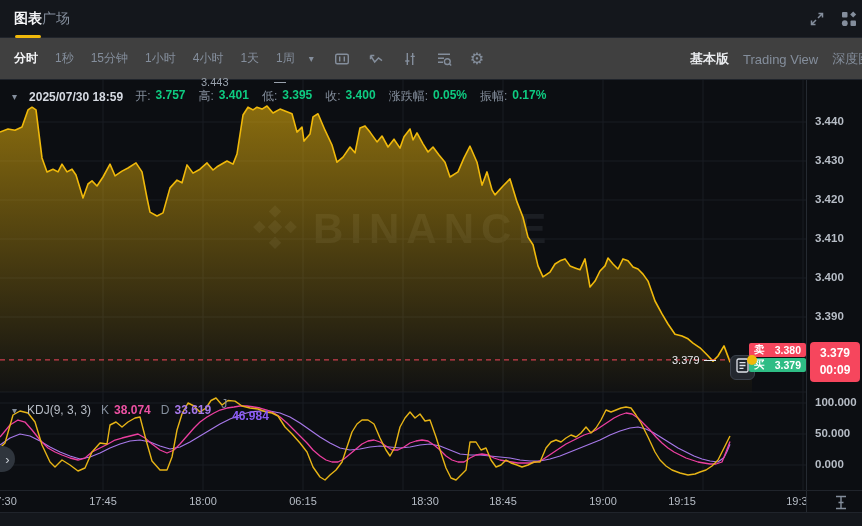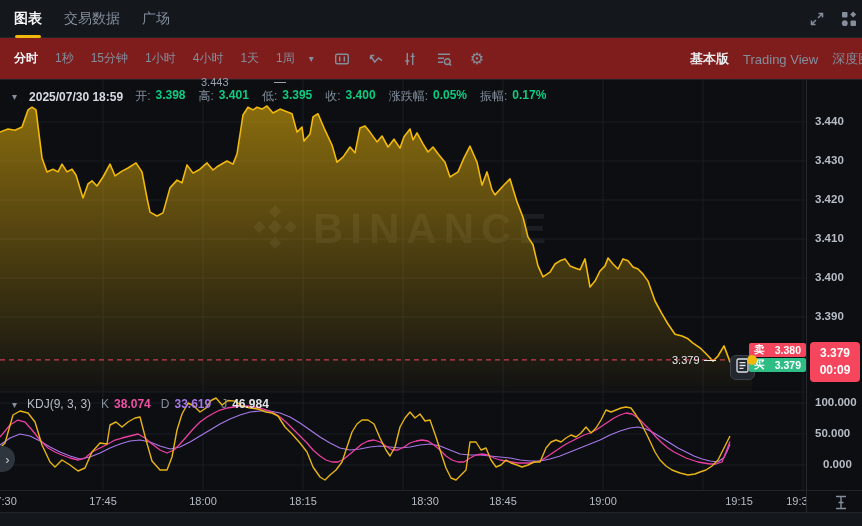--- a/index.html
+++ b/index.html
@@ -1,27 +1,27 @@
 <!DOCTYPE html>
 <html><head>
 <meta charset="utf-8">
 <style>
   html,body{margin:0;padding:0;background:#000;}
   *{box-sizing:border-box;font-family:"Liberation Sans","DejaVu Sans",sans-serif;}
   .app{position:relative;width:862px;height:526px;background:#0c0e12;overflow:hidden;color:#848e9c;}
   
   .tabbar{position:absolute;left:0;top:0;width:862px;height:38px;background:#14171c;border-bottom:1px solid #20242b;}
-  .tabs{position:absolute;left:14px;top:0;height:38px;display:flex;gap:22px;align-items:center;}
+  .tabs{position:absolute;left:14px;top:0;height:38px;display:flex;align-items:center;}
   .tab{position:relative;height:38px;display:flex;align-items:center;font-size:14px;color:#848e9c;cursor:pointer;}
   .tab.active{color:#f4f5f7;font-weight:700;}
   .tab.active::after{content:"";position:absolute;left:1px;right:1px;bottom:0;height:3px;background:#f0b90b;border-radius:2px;}
   .tabbar-icons{position:absolute;left:808px;top:10px;display:flex;gap:15px;}
   .icon-btn{width:17px;height:17px;display:flex;align-items:center;justify-content:center;cursor:pointer;}
   
-  .toolbar{position:absolute;left:0;top:38px;width:862px;height:42px;background:#7f1d1d;border-bottom:1px solid #20242b;display:flex;align-items:center;}
+  .toolbar{position:absolute;left:0;top:38px;width:862px;height:42px;background:#404040;border-bottom:1px solid #20242b;display:flex;align-items:center;}
   .tf-list{display:flex;gap:17px;align-items:center;padding-left:14px;font-size:12px;}
   .tf{color:#848e9c;cursor:pointer;white-space:nowrap;}
   .tf.active{color:#f4f5f7;font-weight:700;}
   .caret{font-size:10px;color:#848e9c;cursor:pointer;}
   .tool-icons{display:flex;gap:17px;margin-left:20px;align-items:center;}
   .mode-list{position:absolute;left:690px;top:0;height:42px;display:flex;gap:14px;align-items:center;font-size:13px;white-space:nowrap;}
   .mode{color:#848e9c;cursor:pointer;text-align:right;}
   .mode.active{color:#eaecef;font-weight:700;}
   
   .chart-bg{position:absolute;left:0;top:80px;width:862px;height:432px;background:#0c0e12;}
@@ -41,40 +41,39 @@
   .ann-cur .dash{background:#e8eaf0;}
   .badge{position:absolute;left:749px;width:57px;height:14px;border-radius:2px;display:flex;justify-content:space-between;align-items:center;padding:0 5px;font-size:10.5px;font-weight:700;color:#fff;z-index:5;}
   .badge.sell{top:343px;background:#f6465d;}
   .badge.buy{top:358px;background:#2ebd85;}
   .order-chip{position:absolute;left:730px;top:355px;width:25px;height:25px;background:#23282f;border:1px solid #3a414b;border-radius:6px;display:flex;align-items:center;justify-content:center;z-index:4;cursor:pointer;}
   .price-dot{position:absolute;left:747px;top:355px;width:10px;height:10px;border-radius:50%;background:#f0b90b;z-index:6;}
   .kdj-head{position:absolute;left:12px;top:397px;display:flex;gap:10px;align-items:center;font-size:12px;z-index:4;white-space:nowrap;}
   .kdj-title{color:#b7bdc6;}
   .kv{display:flex;gap:5px;font-weight:600;}
   .kv .lbl{color:#848e9c;font-weight:400;}
-  .k-val{color:#ec51a2;} .d-val{color:#a678e8;} .j-val{color:#e5e5e5;}
+  .k-val{color:#ec51a2;} .d-val{color:#a678e8;} .j-val{color:#8b5cf6;margin-top:12px;}
   .expander{position:absolute;left:0;top:446px;width:15px;height:26px;background:#2f353d;border-radius:0 13px 13px 0;color:#c7ccd4;display:flex;align-items:center;justify-content:center;font-size:13px;z-index:5;cursor:pointer;}
   .axis-panel{position:absolute;left:806px;top:80px;width:56px;height:432px;border-left:1px solid #252a31;background:#0c0e12;z-index:3;}
   .axis-label{position:absolute;left:8px;font-size:11.5px;color:#b7bdc6;white-space:nowrap;font-weight:bold;}
   .price-tag{position:absolute;left:3px;top:262px;width:50px;height:40px;background:#f6465d;border-radius:4px;color:#fff;font-size:12px;font-weight:700;display:flex;flex-direction:column;align-items:center;justify-content:center;line-height:1.45;z-index:4;}
   .time-axis{position:absolute;left:0;top:490px;width:862px;height:22px;border-top:1px solid #20242b;background:#0c0e12;z-index:3;}
   .time-label{position:absolute;top:4px;width:40px;text-align:center;font-size:11px;color:#b7bdc6;}
   .axis-corner{position:absolute;left:806px;top:0;width:56px;height:22px;border-left:1px solid #252a31;background:#0c0e12;z-index:4;display:flex;align-items:center;}
   .footer-strip{position:absolute;left:0;top:512px;width:862px;height:14px;background:#14171c;border-top:1px solid #20242b;z-index:3;}
   .gear{font-size:16px;color:#848e9c;line-height:16px;cursor:pointer;}
 </style>
 </head>
 <body>
 
 <div class="app">
 
   <header class="tabbar">
     <nav class="tabs" id="tabs">
         <div class="tab active">图表</div>
-        <div class="tab">交易数据</div>
         <div class="tab">广场</div>
       </nav>
     <div class="tabbar-icons">
       <span class="icon-btn">
         <svg width="16" height="16" viewBox="0 0 16 16" fill="none" stroke="#848e9c" stroke-width="1.5">
             <path d="M9.5 2.5h4v4M13.5 2.5L9 7M6.5 13.5h-4v-4M2.5 13.5L7 9"></path>
           </svg>
       </span>
       <span class="icon-btn">
         <svg width="16" height="16" viewBox="0 0 16 16" fill="#848e9c">
@@ -178,21 +177,21 @@
       <polyline points="0,437.0 10,425.0 18,420.0 25,422.0 32,430.0 40,440.0 48,448.0 55,452.0 62,455.0 70,458.0 78,460.0 85,458.0 92,452.0 100,448.0 108,444.0 115,440.0 122,438.0 130,436.0 138,434.0 145,438.0 152,444.0 160,450.0 167,453.0 174,450.0 180,444.0 187,436.0 194,428.0 200,422.0 207,417.0 214,413.0 220,410.0 227,408.0 234,407.0 240,406.0 247,406.0 254,407.0 260,408.0 267,410.0 274,413.0 280,417.0 287,423.0 294,430.0 300,436.0 307,443.0 313,450.0 320,456.0 326,460.0 332,462.0 338,462.0 344,459.0 350,454.0 356,449.0 362,444.0 368,441.0 374,440.0 380,442.0 386,446.0 392,450.0 398,450.0 404,447.0 410,443.0 416,441.0 422,440.0 428,441.0 434,445.0 440,450.0 446,456.0 452,460.0 458,462.0 464,462.0 470,458.0 476,455.0 482,454.0 488,455.0 494,458.0 500,460.0 506,461.0 512,462.0 518,463.0 524,463.0 530,463.0 536,462.0 542,460.0 548,456.0 554,452.0 560,448.0 566,444.0 572,441.0 578,438.0 584,435.0 590,433.0 596,430.0 602,426.0 608,422.0 614,418.0 620,415.0 626,413.0 632,414.0 638,418.0 644,424.0 650,430.0 656,437.0 662,443.0 668,448.0 674,452.0 680,455.0 686,458.0 692,460.0 698,462.0 704,463.0 710,464.0 716,464.0 722,462.0 726,452.0 730,441.4" fill="none" stroke="#ec3fa0" stroke-width="1.3" stroke-linejoin="round"></polyline>
       <polyline points="0,448.0 5,443.0 13,415.0 20,411.0 28,413.0 35,422.0 42,445.0 50,462.0 55,467.0 62,460.0 70,465.0 78,471.0 85,468.0 92,452.0 100,443.0 107,444.0 110,425.0 116,422.0 122,427.0 128,422.0 135,418.0 140,417.0 146,440.0 152,461.0 160,470.0 167,470.0 172,457.0 177,430.0 182,414.0 188,403.0 194,406.0 200,412.0 206,408.0 211,400.5 216,398.0 222,405.0 228,400.5 235,401.1 242,406.0 250,408.0 258,409.0 266,412.0 272,413.0 278,416.0 285,427.0 292,434.0 300,443.0 307,452.0 313,467.0 320,477.0 325,480.0 330,475.0 336,470.0 342,462.0 347,447.0 352,432.0 357,424.0 362,420.0 368,420.0 374,424.0 380,438.0 386,450.0 390,456.0 395,447.0 400,427.0 405,418.0 410,412.0 415,418.0 420,414.0 425,421.0 430,420.0 436,437.0 441,453.0 446,468.0 451,478.0 456,480.0 461,475.0 466,470.0 470,442.0 476,442.0 481,450.0 486,448.0 491,460.0 496,467.0 501,465.0 506,460.0 511,463.0 517,465.0 522,467.0 528,465.0 534,462.0 540,462.0 546,448.0 551,442.0 556,440.0 561,442.0 566,438.0 571,435.0 576,437.0 581,433.0 586,427.0 591,433.0 596,428.0 601,420.0 606,410.0 611,412.0 616,410.0 621,408.0 626,407.0 631,408.0 636,415.0 641,423.0 648,437.0 655,452.0 660,460.0 666,466.0 672,470.0 680,473.0 688,475.0 695,474.0 700,472.0 706,470.0 712,466.0 718,460.0 724,448.0 730,436.0" fill="none" stroke="#e7b416" stroke-width="1.4" stroke-linejoin="round"></polyline>
     </svg>
 
   <div class="ohlc">
     <span class="caret">▾</span>
     <span class="dt">2025/07/30 18:59</span>
     <span id="ohlc-fields" style="display:flex;gap:13px;">
         <span class="pair">
           <span class="lbl">开:</span>
-          <span class="val">3.398</span>
+          <span class="val">3.757</span>
         </span>
         <span class="pair">
           <span class="lbl">高:</span>
           <span class="val">3.401</span>
         </span>
         <span class="pair">
           <span class="lbl">低:</span>
           <span class="val">3.395</span>
         </span>
         <span class="pair">
@@ -263,30 +262,30 @@
       <span>00:09</span>
     </div>
   <div class="axis-label" style="top: 35px;">3.440</div>
       <div class="axis-label" style="top: 74px;">3.430</div>
       <div class="axis-label" style="top: 113px;">3.420</div>
       <div class="axis-label" style="top: 152px;">3.410</div>
       <div class="axis-label" style="top: 191px;">3.400</div>
       <div class="axis-label" style="top: 230px;">3.390</div>
       <div class="axis-label" style="top: 316px;">100.000</div>
       <div class="axis-label" style="top: 347px;">50.000</div>
-      <div class="axis-label" style="top: 378px; margin-left: 8px;">0.000</div>
+      <div class="axis-label" style="top: 378px;">0.000</div>
     </div>
 
   <div class="time-axis" id="time-axis">
       <div class="time-label" style="left: 780px;">19:30</div>
-      <div class="time-label" style="left: 719px; text-align: center;">19:15</div>
+      <div class="time-label" style="left: 662px; text-align: center;">19:15</div>
       <div class="time-label" style="left: 583px;">19:00</div>
       <div class="time-label" style="left: 483px;">18:45</div>
       <div class="time-label" style="left: 383px; margin-left: 22px;">18:30</div>
-      <div class="time-label" style="left: 283px;">18:15</div>
+      <div class="time-label" style="left: 283px;">06:15</div>
       <div class="time-label" style="left: 183px;">18:00</div>
       <div class="time-label" style="left: 83px;">17:45</div>
       <div class="time-label" style="left: -17px;">17:30</div>
     <div class="axis-corner">
       <span style="margin-left:26px;display:flex;">
         <svg width="16" height="15" viewBox="0 0 16 15" fill="none" stroke="#848e9c" stroke-width="1.4">
             <path d="M3 1.5h10M3 13.5h10M8 1.5v12M5.5 7.5h5"></path>
           </svg>
       </span>
     </div>

